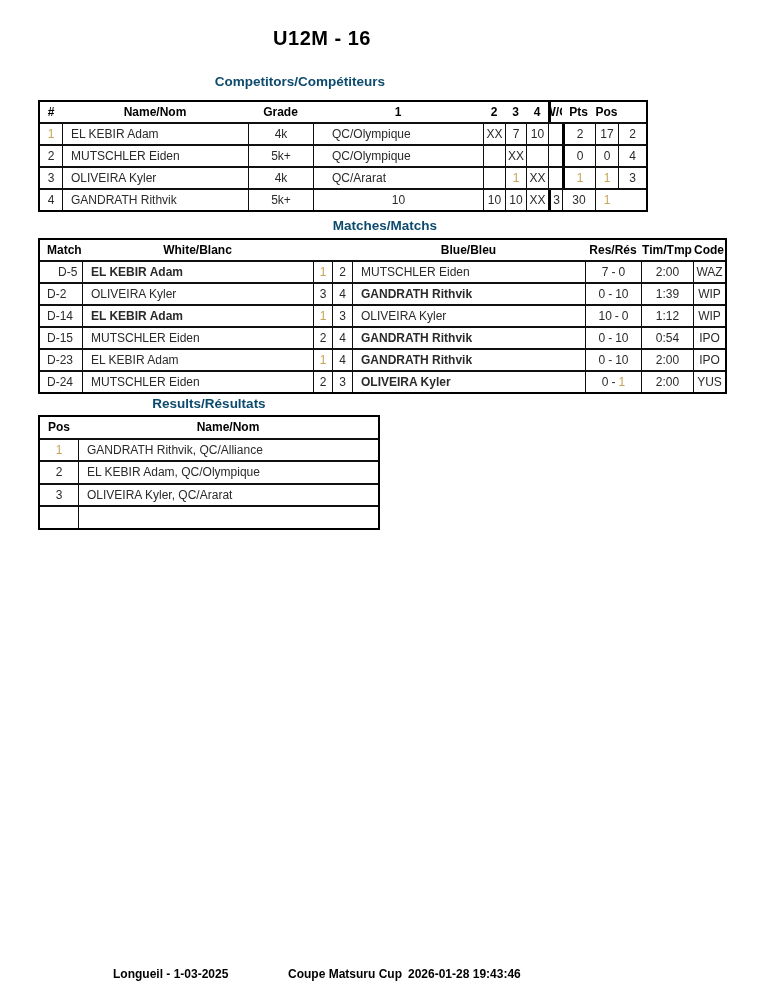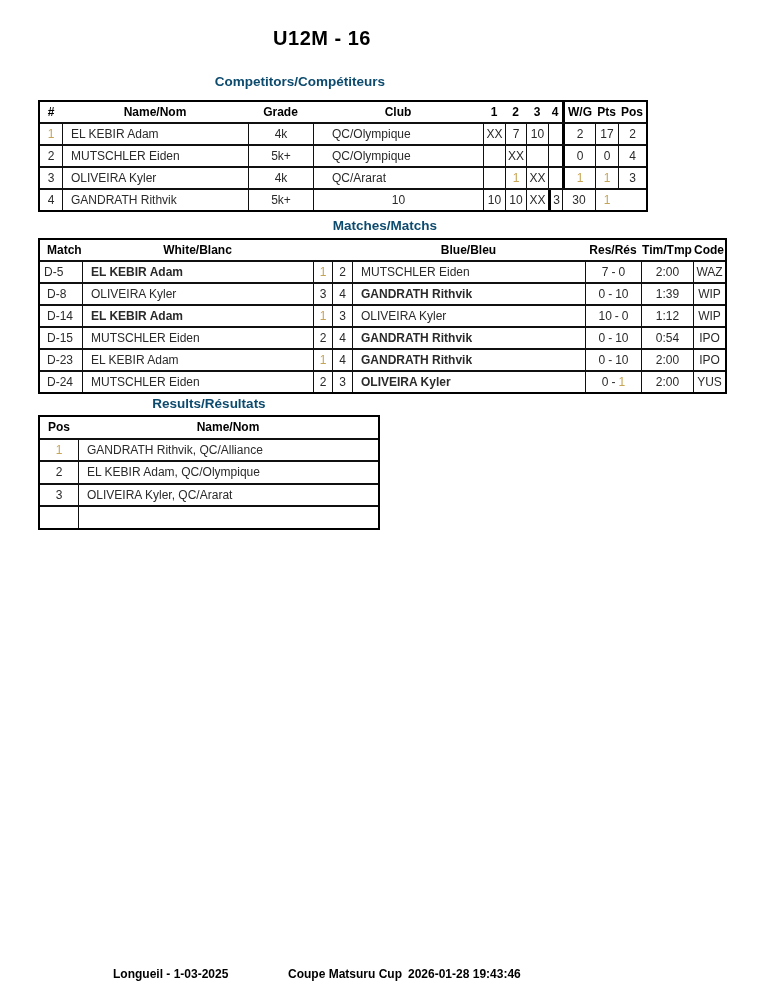--- a/index.html
+++ b/index.html
@@ -47,21 +47,20 @@
 
 <div class="title">U12M - 16</div>
 
 <div class="section-heading" style="left:100px;top:74px;">Competitors/Compétiteurs</div>
 
 <div class="tbl comp" style="left:38px;top:100px;">
   <div class="row">
     <div class="cell hdr">#</div>
     <div class="cell hdr">Name/Nom</div>
     <div class="cell hdr">Grade</div>
-    <div class="cell hdr">Club</div>
     <div class="cell hdr">1</div>
     <div class="cell hdr">2</div>
     <div class="cell hdr">3</div>
     <div class="cell hdr">4</div>
     <div class="cell hdr thick">W/G</div>
     <div class="cell hdr">Pts</div>
     <div class="cell hdr">Pos</div>
   </div>
 
   <div class="row body">
@@ -128,36 +127,36 @@
     <div class="cell hdr">White/Blanc</div>
     <div class="cell"></div>
     <div class="cell"></div>
     <div class="cell hdr">Blue/Bleu</div>
     <div class="cell hdr">Res/Rés</div>
     <div class="cell hdr">Tim/Tmp</div>
     <div class="cell hdr">Code</div>
   </div>
 
   <div class="row body">
-    <div class="cell left" style="padding-left:4px;">D-5</div>
+    <div class="cell left" style="padding-left:18px;">D-5</div>
     <div class="cell left bold">EL KEBIR Adam</div>
     <div class="cell auto-gold" style="color: rgb(198, 165, 86);">1</div>
     <div class="cell auto-gold">2</div>
     <div class="cell left">MUTSCHLER Eiden</div>
     <div class="cell">
         <span class="auto-gold">7</span>
         <span class="sep">-</span>
         <span class="auto-gold">0</span>
       </div>
     <div class="cell">2:00</div>
     <div class="cell">WAZ</div>
   </div>
 
   <div class="row body">
-    <div class="cell left" style="padding-left:7px;">D-8</div>
+    <div class="cell left" style="padding-left:7px;">D-2</div>
     <div class="cell left">OLIVEIRA Kyler</div>
     <div class="cell auto-gold">3</div>
     <div class="cell auto-gold">4</div>
     <div class="cell left bold">GANDRATH Rithvik</div>
     <div class="cell">
         <span class="auto-gold">0</span>
         <span class="sep">-</span>
         <span class="auto-gold">10</span>
       </div>
     <div class="cell">1:39</div>

